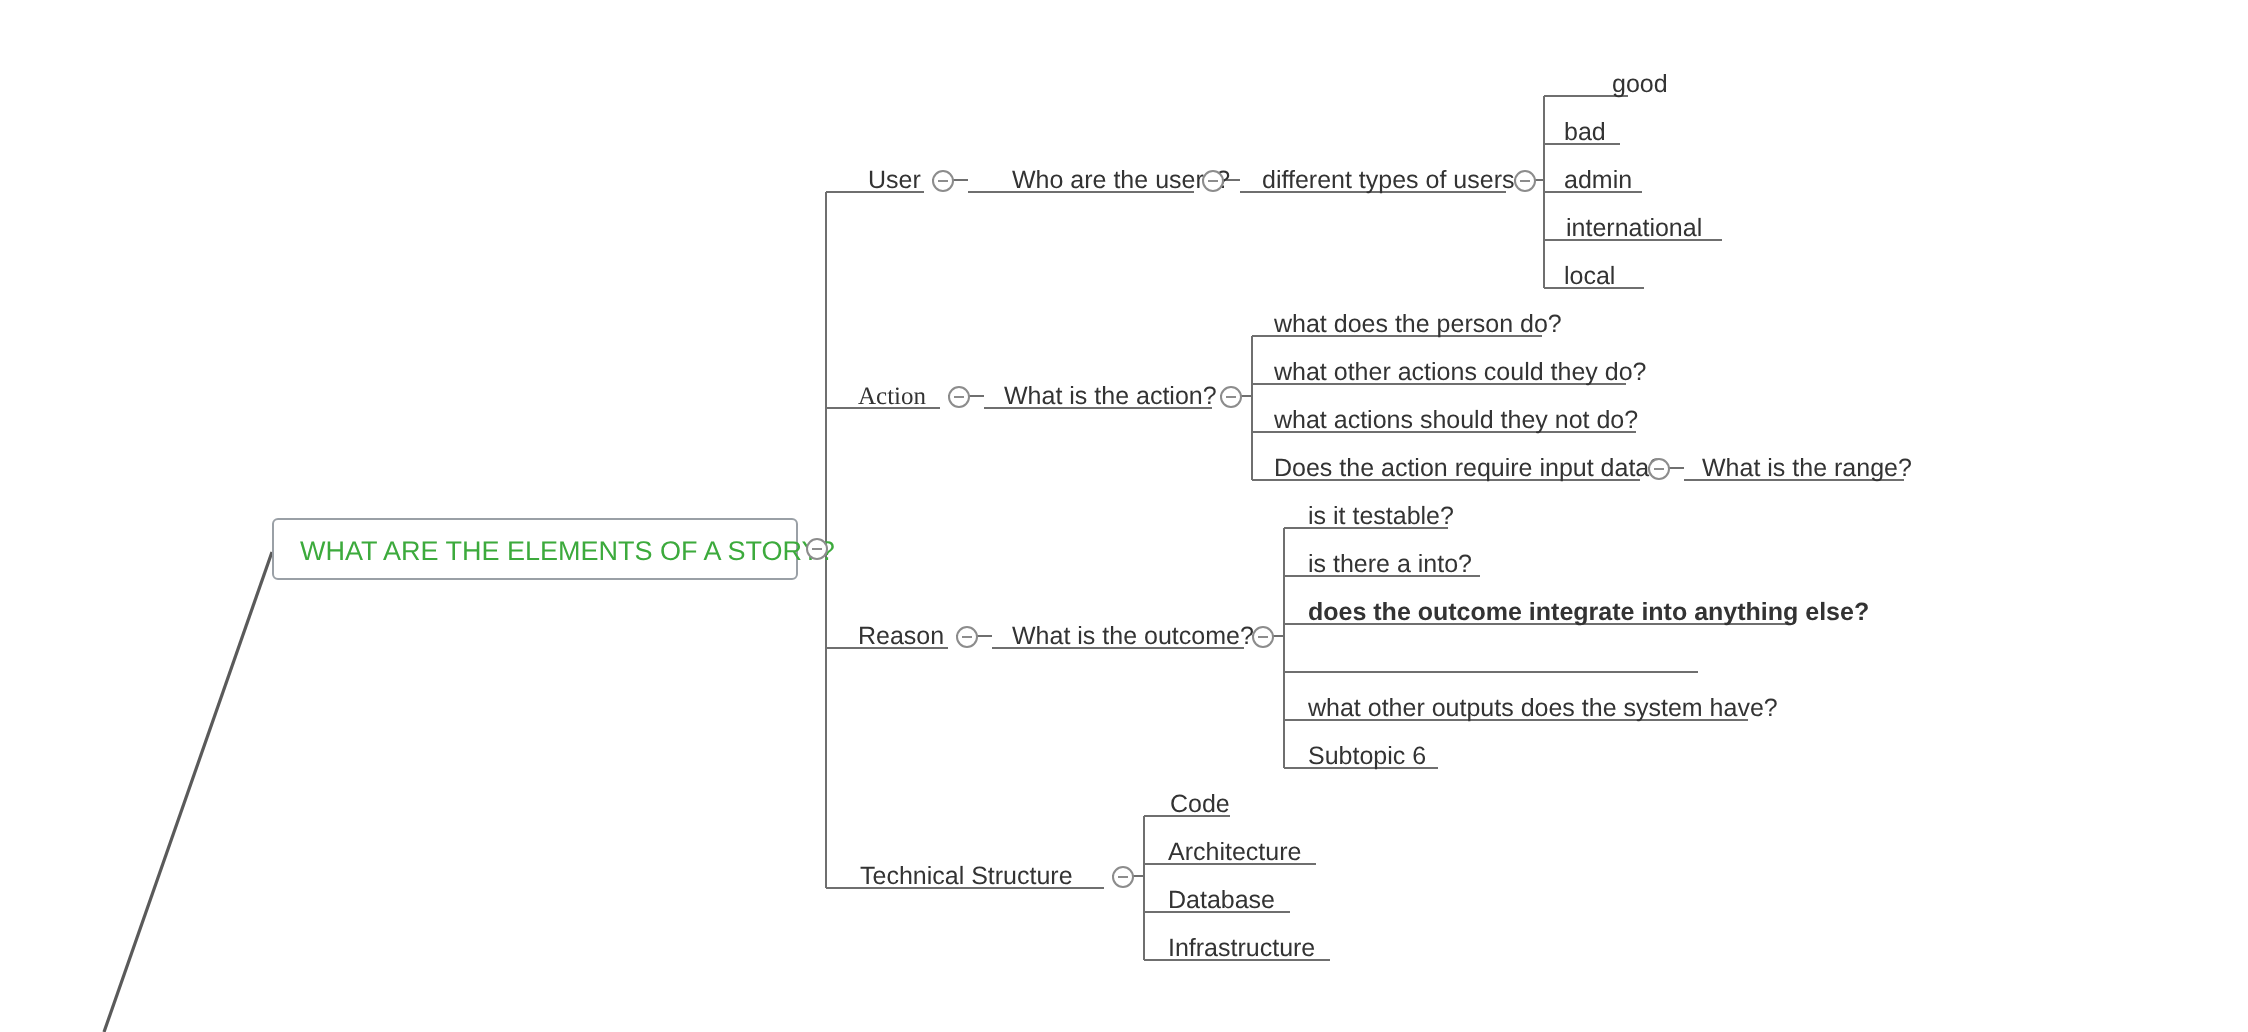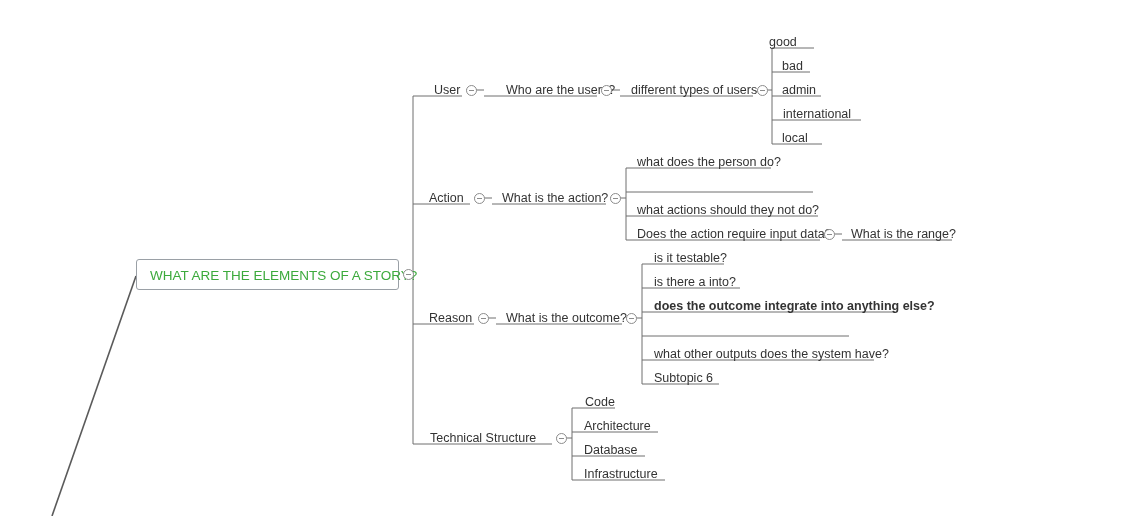--- a/index.html
+++ b/index.html
@@ -176,48 +176,51 @@
   <div class="node" style="left:494px; top:84px;margin-left:12px;">
     <span class="label">Who are the users?</span>
   </div>
   <div class="collapse-btn" style="left:601px; top:85px;"></div>
 
   <div class="node" style="left:631px; top:84px;">
     <span class="label">different types of users</span>
   </div>
   <div class="collapse-btn" style="left:757px; top:85px;"></div>
 
-  <div class="node" style="left:769px; top:36px;">
+  <div class="node" style="left:806px; top:36px;">
     <span class="label">good</span>
   </div>
   <div class="node" style="left:782px; top:60px;">
     <span class="label">bad</span>
   </div>
   <div class="node" style="left:782px; top:84px;">
     <span class="label">admin</span>
   </div>
   <div class="node" style="left:783px; top:108px;">
     <span class="label">international</span>
   </div>
   <div class="node" style="left:782px; top:132px;">
     <span class="label">local</span>
   </div>
 
-  <div class="node" style="left:429px; top:192px;">
+  <div class="node" style="left:429px; top:192px;font-family:Liberation Serif, serif;">
     <span class="label">Action</span>
   </div>
   <div class="collapse-btn" style="left:474px; top:193px;"></div>
 
   <div class="node" style="left:502px; top:192px;">
     <span class="label">What is the action?</span>
   </div>
   <div class="collapse-btn" style="left:610px; top:193px;"></div>
 
   <div class="node" style="left:637px; top:156px;">
     <span class="label">what does the person do?</span>
+  </div>
+  <div class="node" style="left:637px; top:180px;">
+    <span class="label">what other actions could they do?</span>
   </div>
   <div class="node" style="left:637px; top:204px;">
     <span class="label">what actions should they not do?</span>
   </div>
   <div class="node" style="left:637px; top:228px;">
     <span class="label">Does the action require input data?</span>
   </div>
   <div class="collapse-btn" style="left:824px; top:229px;"></div>
   <div class="node" style="left:851px; top:228px;">
     <span class="label">What is the range?</span>

